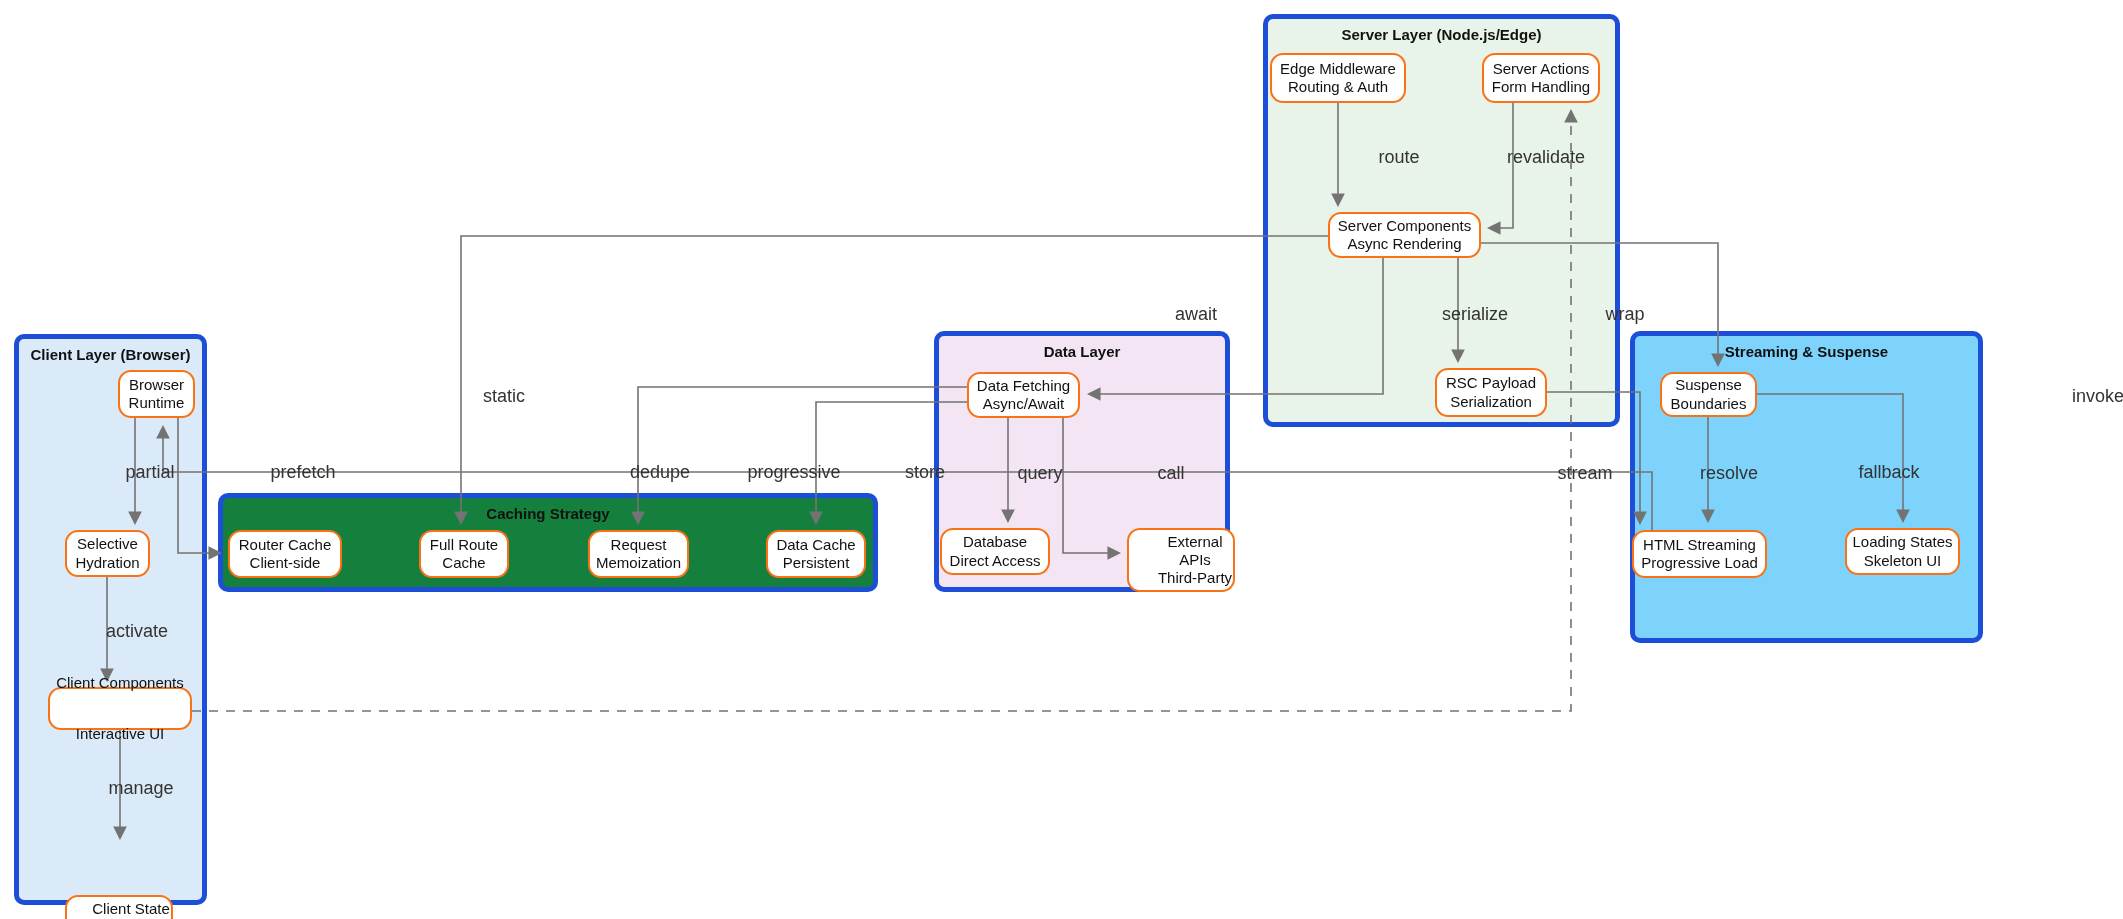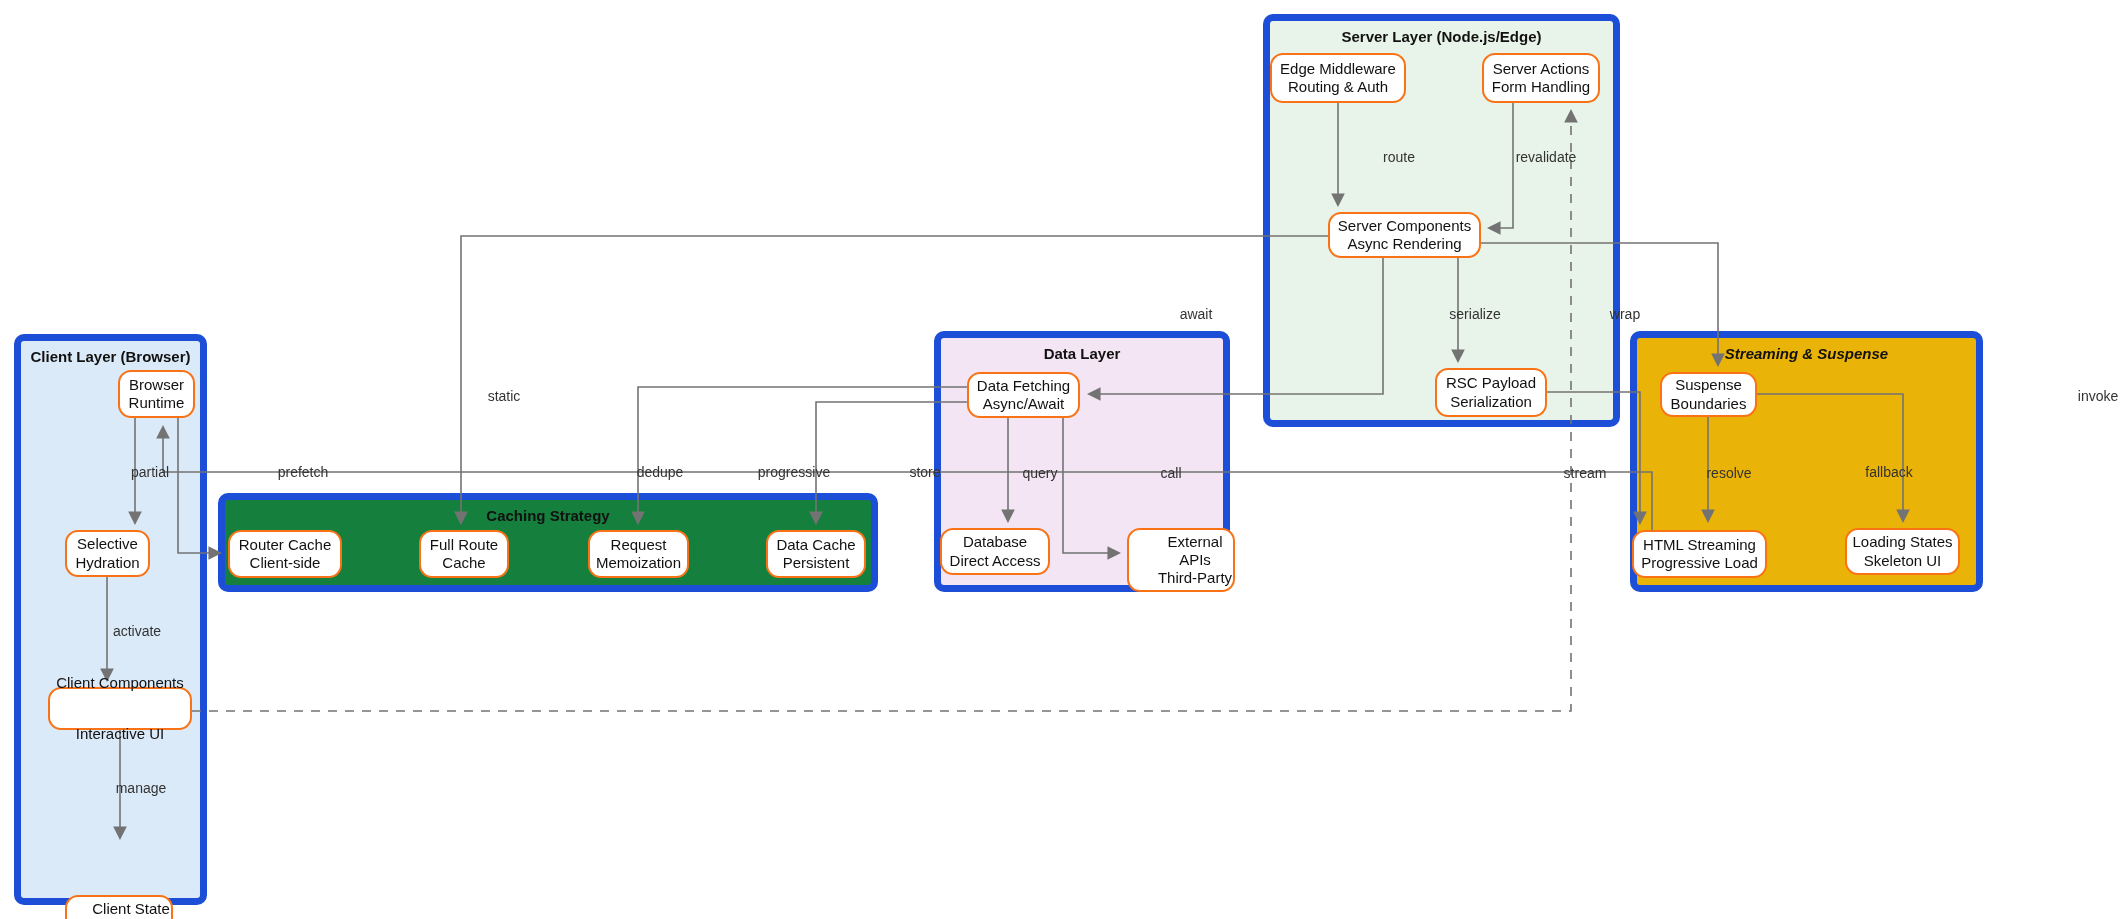--- a/index.html
+++ b/index.html
@@ -1,44 +1,44 @@
 <!DOCTYPE html>
 <html><head>
 <meta charset="utf-8">
 <style>
   html,body{margin:0;padding:0;background:#ffffff;}
   #canvas{position:relative;width:2123px;height:919px;background:#ffffff;overflow:hidden;
           font-family:"Liberation Sans","DejaVu Sans",sans-serif;}
-  .group{position:absolute;border:7px solid #1d4ed8;border-radius:10px;box-sizing:border-box;}
+  .group{position:absolute;border:5px solid #1d4ed8;border-radius:10px;box-sizing:border-box;}
   .group-title{position:absolute;left:0;right:0;top:7px;text-align:center;font-weight:bold;
                font-size:15px;color:#111;}
   .node{position:absolute;background:#ffffff;border:2px solid #f97316;border-radius:13px;
         box-sizing:border-box;display:flex;flex-direction:column;align-items:center;
         justify-content:center;font-size:15px;line-height:1.22;color:#111;text-align:center;}
-  .edge-label{position:absolute;transform:translate(-50%,-50%);font-size:14px;color:#333;
+  .edge-label{position:absolute;transform:translate(-50%,-50%);font-size:18px;color:#333;
               white-space:nowrap;}
   svg#edges{position:absolute;left:0;top:0;pointer-events:none;}
 </style>
 </head>
 <body>
 
 <div id="canvas">
   <div class="group" style="left: 14px; top: 334px; width: 193px; height: 571px; background: rgb(219, 234, 248);">
       <div class="group-title">Client Layer (Browser)</div>
     </div>
     <div class="group" style="left: 218px; top: 493px; width: 660px; height: 99px; background: #15803d;">
       <div class="group-title">Caching Strategy</div>
     </div>
     <div class="group" style="left: 934px; top: 331px; width: 296px; height: 261px; background: rgb(243, 229, 243);">
       <div class="group-title">Data Layer</div>
     </div>
     <div class="group" style="left: 1263px; top: 14px; width: 357px; height: 413px; background: rgb(232, 244, 233);">
       <div class="group-title">Server Layer (Node.js/Edge)</div>
     </div>
-    <div class="group" style="left: 1630px; top: 331px; width: 353px; height: 261px; background: #eab308; font-style: italic;">
+    <div class="group" style="left: 1630px; top: 331px; width: 353px; height: 312px; background: #7dd3fc;">
       <div class="group-title">Streaming &amp; Suspense</div>
     </div>
     <svg id="edges" width="2123" height="919" viewBox="0 0 2123 919">
     <defs>
       <marker id="arrow" viewBox="0 0 10 10" refX="8.5" refY="5" markerWidth="8.5" markerHeight="8.5" orient="auto-start-reverse">
         <path d="M0,0 L10,5 L0,10 z" fill="#737373"></path>
       </marker>
     </defs>
     <g id="edge-paths" fill="none" stroke="#737373" stroke-width="1.6">
         <path d="M1338,103 L1338,205" marker-end="url(#arrow)"></path>

